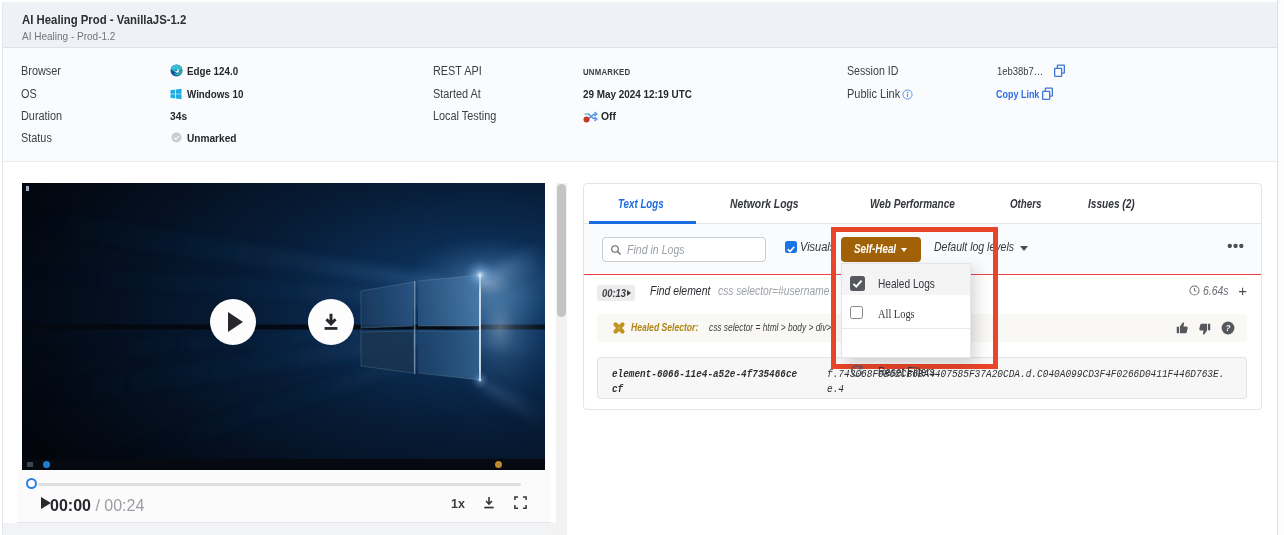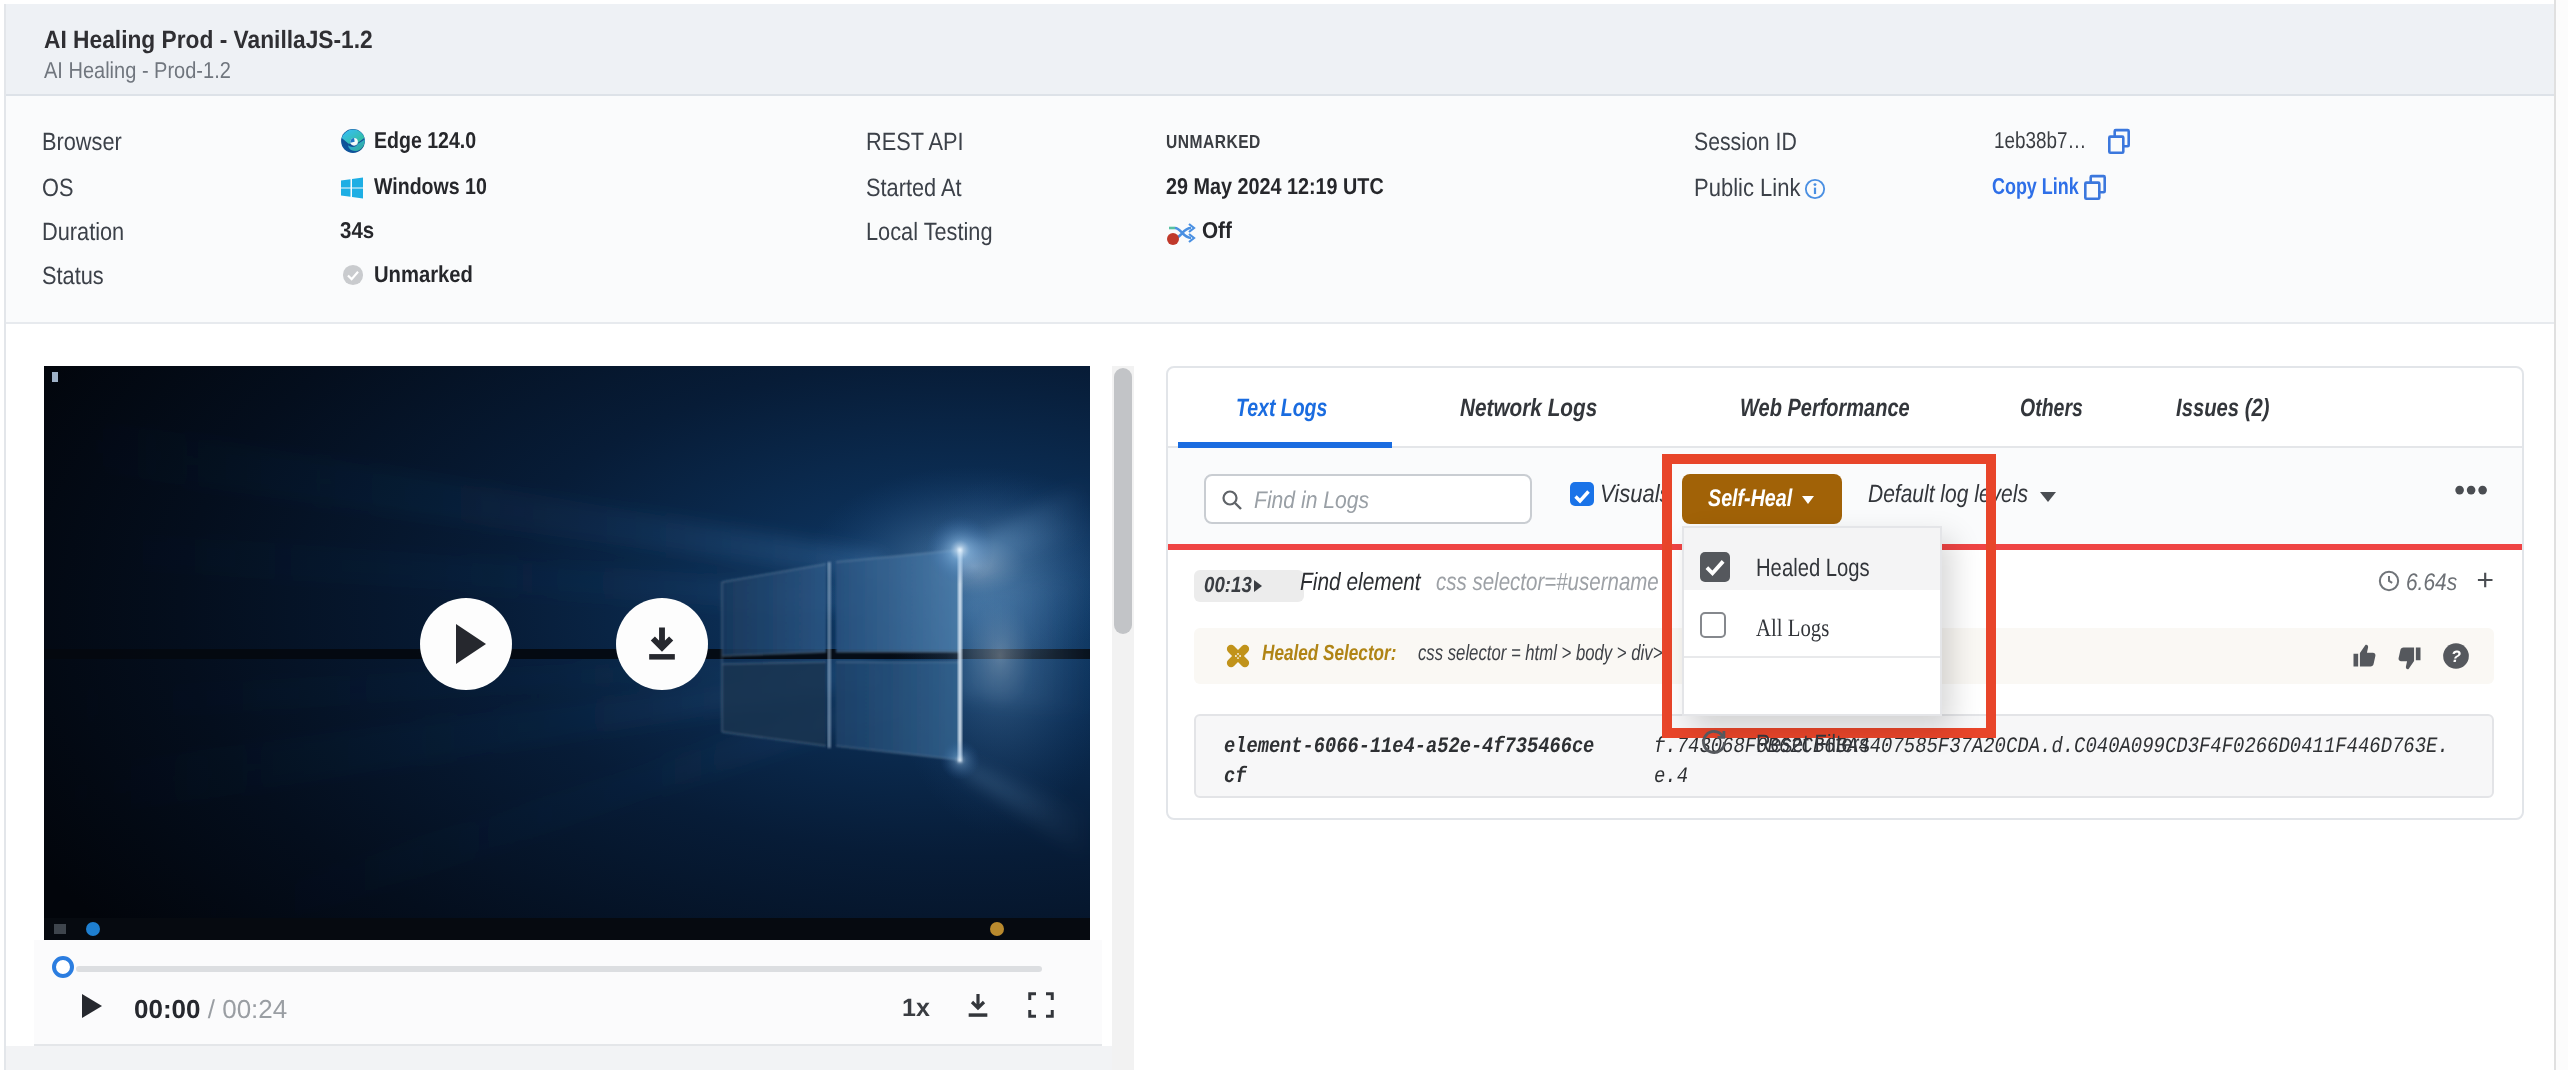--- a/index.html
+++ b/index.html
@@ -191,21 +191,21 @@
       </svg>
     </div>
   </div>
 
   <div id="vcontrols" class="abs" style="left:17px; top:470px; width:534px; height:53px; background:#fbfbfc; border-bottom:1px solid #e4e6e9;">
 
     <div class="abs" style="left:21px; top:13px; width:483px; height:3px; background:#dcdee1; border-radius:2px;"></div>
     <div class="abs" style="left:9px; top:8px; width:11px; height:11px; border-radius:50%; background:#fff; border:2px solid #2b7de0;"></div>
 
     <div class="abs" style="left:24px; top:27px; width:0; height:0; border-left:10px solid #26282e; border-top:6px solid transparent; border-bottom:6px solid transparent;"></div>
-    <div class="abs" style="left:50px; top:27px; font-size:13px; color:#26282e;"><b>00:00</b> <span style="color:#9a9ea3;">/ 00:24</span></div>
+    <div class="abs" style="left:33px; top:27px; font-size:16px; color:#26282e;"><b>00:00</b> <span style="color:#9a9ea3;">/ 00:24</span></div>
     <div class="abs" style="left:434px; top:27px; font-size:12.5px; font-weight:bold; color:#3a3d42;">1x</div>
     <svg class="abs" style="left:464px; top:25px;" width="16" height="16" viewBox="0 0 24 24">
       <path d="M12 3 V13 M7.5 9 L12 13.5 L16.5 9" stroke="#33363b" stroke-width="2.4" fill="none"></path>
       <rect x="5" y="17.5" width="14" height="2.6" fill="#33363b"></rect>
     </svg>
     <svg class="abs" style="left:496px; top:25px;" width="15" height="15" viewBox="0 0 24 24">
       <path d="M3 8 V3 H8 M16 3 H21 V8 M21 16 V21 H16 M8 21 H3 V16" stroke="#33363b" stroke-width="2.4" fill="none"></path>
     </svg>
   </div>
 
@@ -218,21 +218,21 @@
 
     <div class="abs" style="left:0; top:0; width:677px; height:40px; border-bottom:1px solid #e4e6e9;">
       <div class="tx" style="left:34px; top:13px; font-size:12.5px; font-weight:bold; color:#1a6ce0; transform:scaleX(.78);">Text Logs</div>
       <div class="abs" style="left:5px; top:37px; width:107px; height:3px; background:#1a6ce0;"></div>
       <div class="tx" style="left:146px; top:13px; font-size:12.5px; font-weight:bold; color:#33363b; transform:scaleX(.83);">Network Logs</div>
       <div class="tx" style="left:286px; top:13px; font-size:12.5px; font-weight:bold; color:#33363b; transform:scaleX(.8);">Web Performance</div>
       <div class="tx" style="left:426px; top:13px; font-size:12.5px; font-weight:bold; color:#33363b; transform:scaleX(.78);">Others</div>
       <div class="tx" style="left:504px; top:13px; font-size:12.5px; font-weight:bold; color:#33363b; transform:scaleX(.81);">Issues (2)</div>
     </div>
 
-    <div class="abs" style="left:0; top:40px; width:677px; height:51px; background:#fafbfc; border-bottom:3px solid #ef4444;">
+    <div class="abs" style="left:0; top:40px; width:677px; height:51px; background:#fafbfc; border-bottom:1px solid #ef4444;">
       <div class="abs" style="left:18px; top:13px; width:164px; height:25px; background:#fff; border:1px solid #c9cdd2; border-radius:4px;">
         <svg class="abs" style="left:7px; top:6px;" width="12" height="12" viewBox="0 0 24 24">
           <circle cx="10" cy="10" r="6.5" fill="none" stroke="#5f6368" stroke-width="2.2"></circle>
           <path d="M15 15 L21 21" stroke="#5f6368" stroke-width="2.4"></path>
         </svg>
         <div class="tx" style="left:24px; top:5px; font-size:12px; color:#9aa0a6; transform:scaleX(.88);">Find in Logs</div>
       </div>
       <div class="abs" style="left:201px; top:17px; width:12px; height:12px; background:#1a73e8; border-radius:2.5px;">
         <svg width="12" height="12" viewBox="0 0 24 24">
             <path d="M5.5 12.5 L10 17 L18.5 7.5" stroke="#fff" stroke-width="3.4" fill="none"></path>
@@ -243,21 +243,21 @@
       <div class="abs" style="left:257px; top:13px; width:80px; height:25px; background:#a16207; border-radius:4px;">
         <div class="tx" style="left:13px; top:5px; font-size:12px; font-weight:bold; color:#fff; transform:scaleX(.82);">Self-Heal</div>
         <div class="abs" style="left:60px; top:10.5px; width:0; height:0; border-left:3.5px solid transparent; border-right:3.5px solid transparent; border-top:4.5px solid #fff;"></div>
       </div>
       <div class="tx" style="left:350px; top:16px; font-size:12.5px; color:#33363b; transform:scaleX(.84);">Default log levels</div>
       <div class="abs" style="left:436px; top:22px; width:0; height:0; border-left:4.5px solid transparent; border-right:4.5px solid transparent; border-top:5px solid #4a4d52;"></div>
       <div class="tx" style="left:643px; top:13px; font-size:15px; font-weight:bold; color:#4a4d52; letter-spacing:.5px;">•••</div>
     </div>
 
     <div class="abs" style="left:0; top:91px; width:677px; height:35px;">
-      <div class="abs" style="left:13px; top:10px; width:55px; height:16px; background:#ececec; border-radius:3px;">
+      <div class="abs" style="left:13px; top:10px; width:38px; height:16px; background:#ececec; border-radius:3px;">
         <div class="tx" style="left:5px; top:2px; font-size:11px; font-weight:bold; color:#3a3d42; transform:scaleX(.85);">00:13</div>
         <div class="abs" style="left:30px; top:5px; width:0; height:0; border-left:4.5px solid #3a3d42; border-top:3.5px solid transparent; border-bottom:3.5px solid transparent;"></div>
       </div>
       <div class="tx" style="left:66px; top:9px; font-size:12.5px; color:#2b2d31; transform:scaleX(.835);">Find element</div>
       <div class="tx" style="left:134px; top:9px; font-size:12.5px; color:#9da1a6; transform:scaleX(.82);">css selector=#username</div>
       <svg class="abs" style="left:605px; top:10px;" width="11" height="11" viewBox="0 0 24 24">
         <circle cx="12" cy="12" r="10" fill="none" stroke="#707479" stroke-width="2.2"></circle>
         <path d="M12 6.5 V12 L15.5 14" stroke="#707479" stroke-width="2.2" fill="none"></path>
       </svg>
       <div class="tx" style="left:619px; top:9px; font-size:12px; color:#6d7176; transform:scaleX(.87);">6.64s</div>

